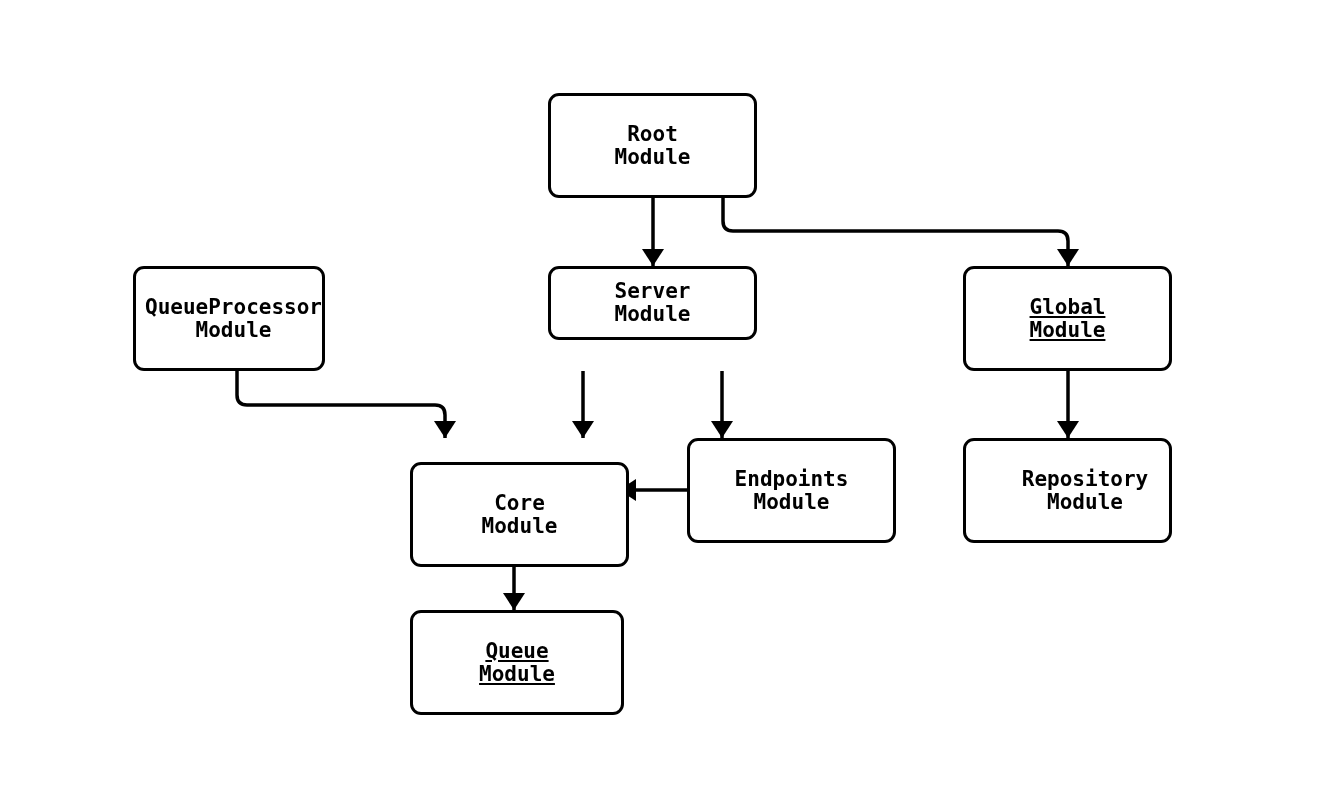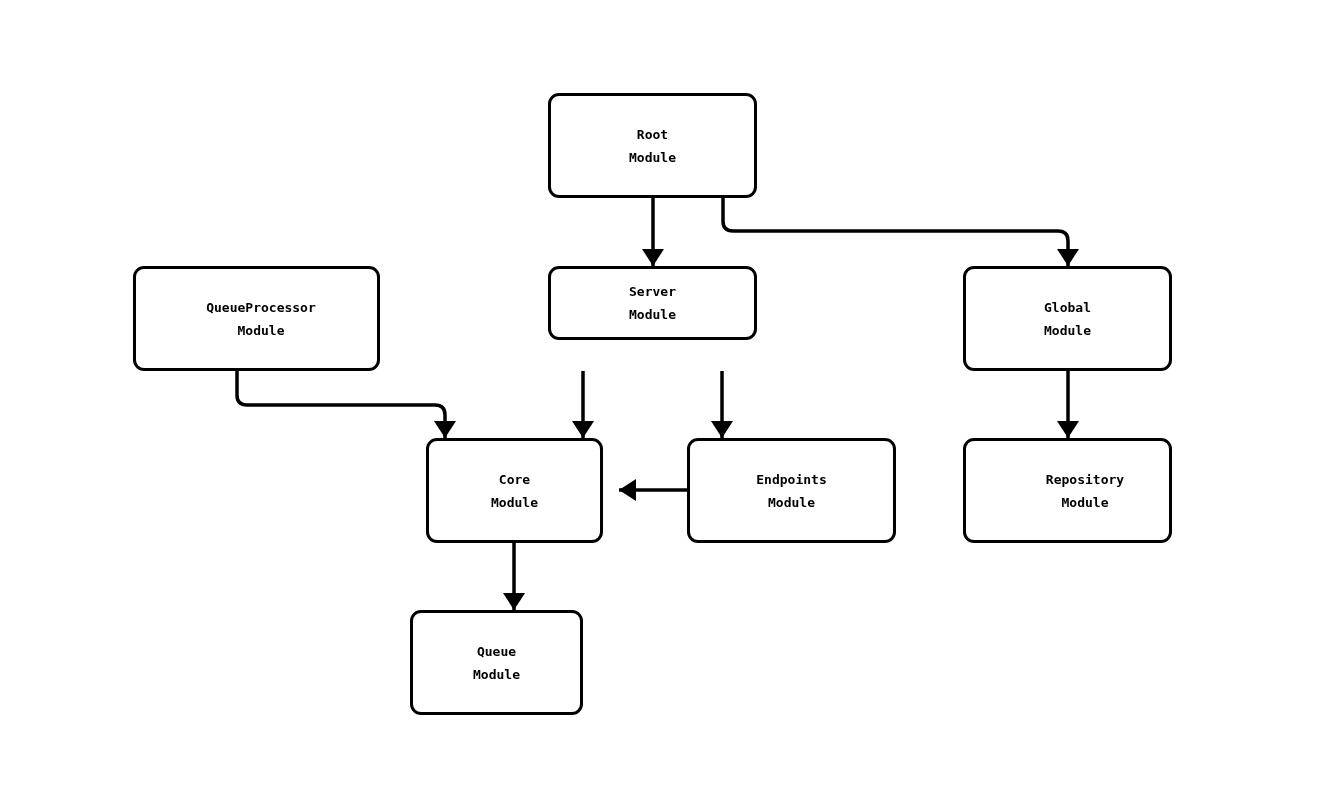--- a/index.html
+++ b/index.html
@@ -23,21 +23,21 @@
     box-sizing:border-box;
     border:3.5px solid var(--stroke);
     border-radius:11px;
     background:var(--bg);
     display:flex;
     align-items:center;
     justify-content:center;
   }
   .node-label {
     font-weight:bold;
-    font-size:13px;
+    font-size:21px;
     line-height:23px;
     color:var(--text);
     text-align:center;
     white-space:pre-line;
   }
 </style>
 </head>
 <body>
 
 <div class="canvas">
@@ -56,42 +56,42 @@
         <path d="M687,490 L619,490" class="edge" marker-end="url(#arrowhead)"></path>
         <path d="M1068,371 L1068,438" class="edge" marker-end="url(#arrowhead)"></path>
         <path d="M514,543 L514,610" class="edge" marker-end="url(#arrowhead)"></path>
       </g>
   </svg>
   <div class="nodes-layer">
       <div class="node" style="left: 548px; top: 93px; width: 209px; height: 105px;">
         <span class="node-label">Root
 Module</span>
       </div>
-      <div class="node" style="left: 133px; top: 266px; width: 247px; height: 105px; padding-left: 9px;">
+      <div class="node" style="left: 133px; top: 266px; width: 192px; height: 105px; padding-left: 9px;">
         <span class="node-label">QueueProcessor
 Module</span>
       </div>
       <div class="node" style="left: 548px; top: 266px; width: 209px; height: 74px;">
         <span class="node-label">Server
 Module</span>
       </div>
-      <div class="node" style="left: 963px; top: 266px; width: 209px; height: 105px;">
+      <div class="node" style="left: 963px; top: 266px; width: 209px; height: 105px; text-decoration: underline;">
         <span class="node-label">Global
 Module</span>
       </div>
-      <div class="node" style="left: 410px; top: 438px; width: 177px; height: 105px; margin-left: 16px;">
+      <div class="node" style="left: 410px; top: 462px; width: 219px; height: 105px;">
         <span class="node-label">Core
 Module</span>
       </div>
       <div class="node" style="left: 687px; top: 438px; width: 209px; height: 105px;">
         <span class="node-label">Endpoints
 Module</span>
       </div>
       <div class="node" style="left: 963px; top: 438px; width: 209px; height: 105px; padding-left: 35px;">
         <span class="node-label">Repository
 Module</span>
       </div>
-      <div class="node" style="left: 410px; top: 610px; width: 173px; height: 105px;">
+      <div class="node" style="left: 410px; top: 610px; width: 214px; height: 105px; text-decoration: underline;">
         <span class="node-label">Queue
 Module</span>
       </div>
     </div>
 </div>
 
 </body></html>

